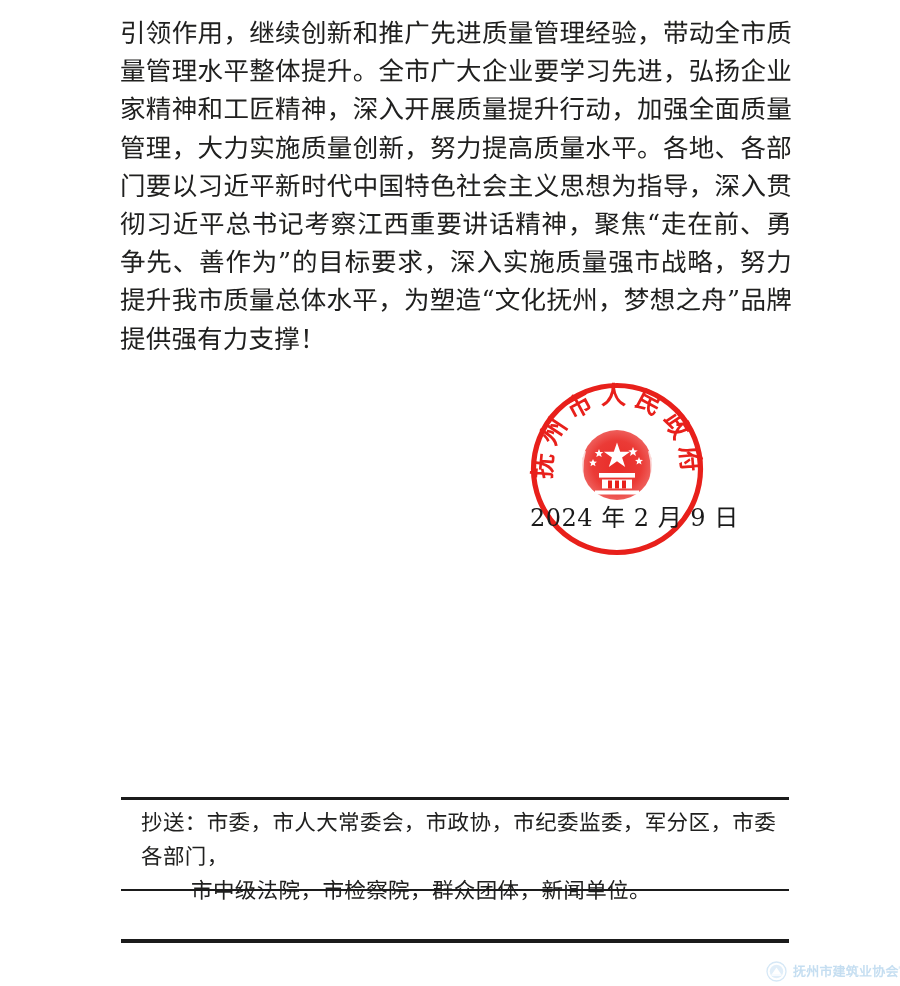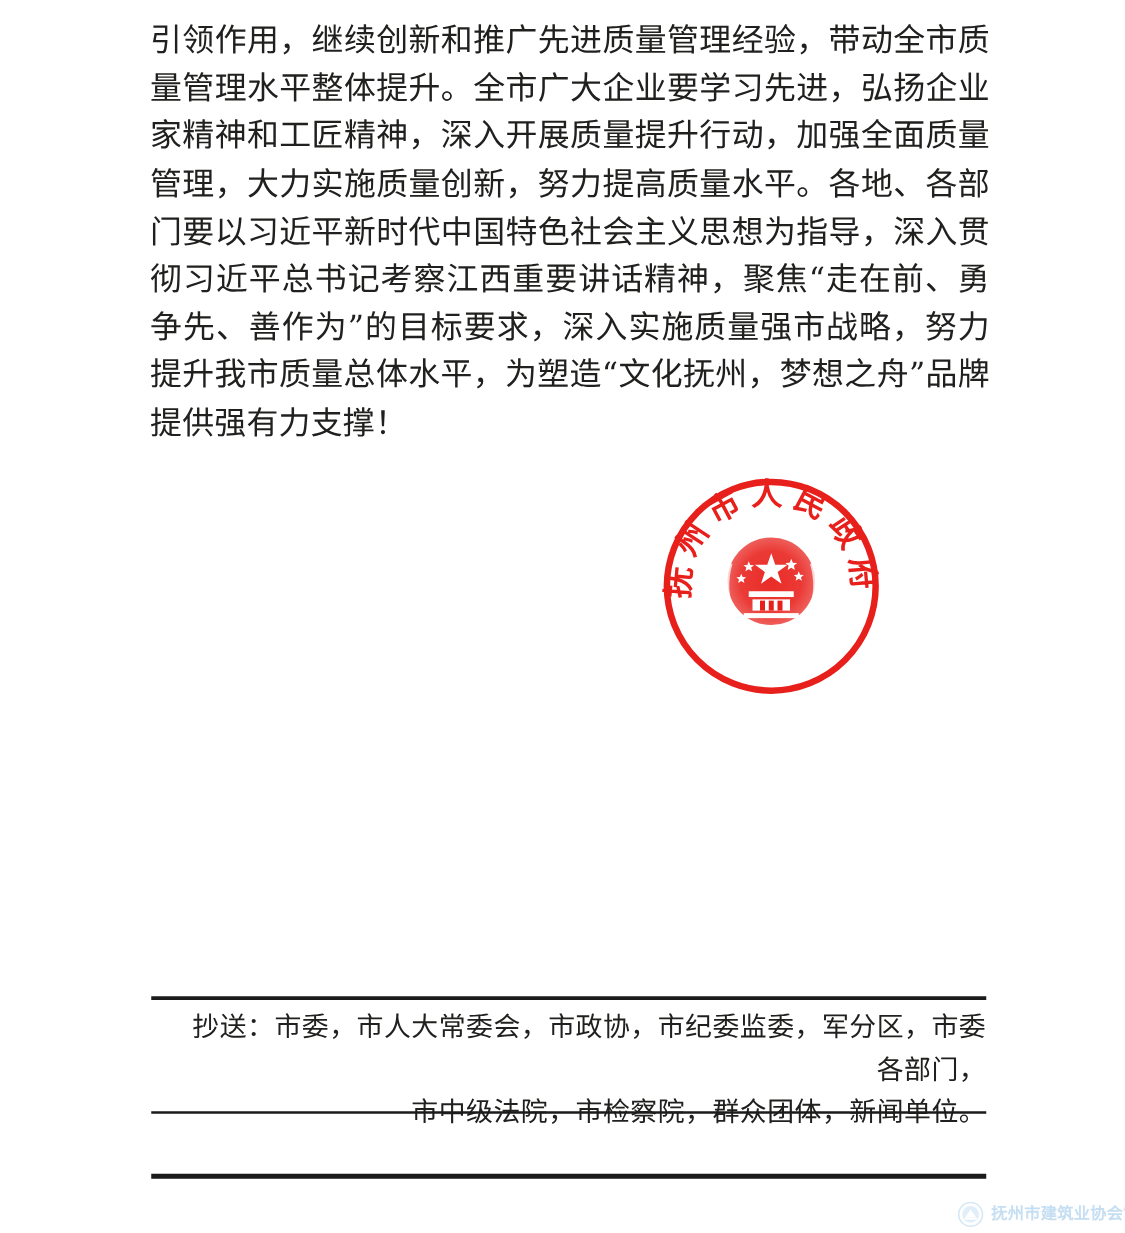--- a/index.html
+++ b/index.html
@@ -94,21 +94,20 @@
 
   .cc-block {
     position: absolute;
     left: 121px;
     top: 806px;
     width: 668px;
     font-size: 21.5px;
     line-height: 34px;
     letter-spacing: 0.4px;
     color: #20201f;
-    text-align: right;
   }
   .cc-line-1 { padding-left: 20px; }
   .cc-line-2 { padding-left: 70px; }
 
   .issuer-row {
     position: absolute;
     left: 121px;
     top: 898px;
     width: 668px;
     height: 36px;
@@ -205,20 +204,21 @@
         <rect x="86" y="99.5" width="4" height="8" fill="#e8201b"></rect>
         <rect x="93" y="99.5" width="4" height="8" fill="#e8201b"></rect>
         <rect x="66" y="109.5" width="44" height="4" fill="#ffffff"></rect>
 
         <path d="M 56,70 Q 50,90 58,112" stroke="#ffffff" stroke-width="2" fill="none" opacity="0.75"></path>
         <path d="M 120,70 Q 126,90 118,112" stroke="#ffffff" stroke-width="2" fill="none" opacity="0.75"></path>
       </g>
     </svg>
   </div>
 
+  <div class="sign-date">2024 年 2 月 9 日</div>
 
 
   <div class="rule rule-top"></div>
 
   <div class="cc-block">
     <div class="cc-line-1">抄送：市委，市人大常委会，市政协，市纪委监委，军分区，市委各部门，</div>
     <div class="cc-line-2">市中级法院，市检察院，群众团体，新闻单位。</div>
   </div>
 
   <div class="rule rule-middle"></div>

